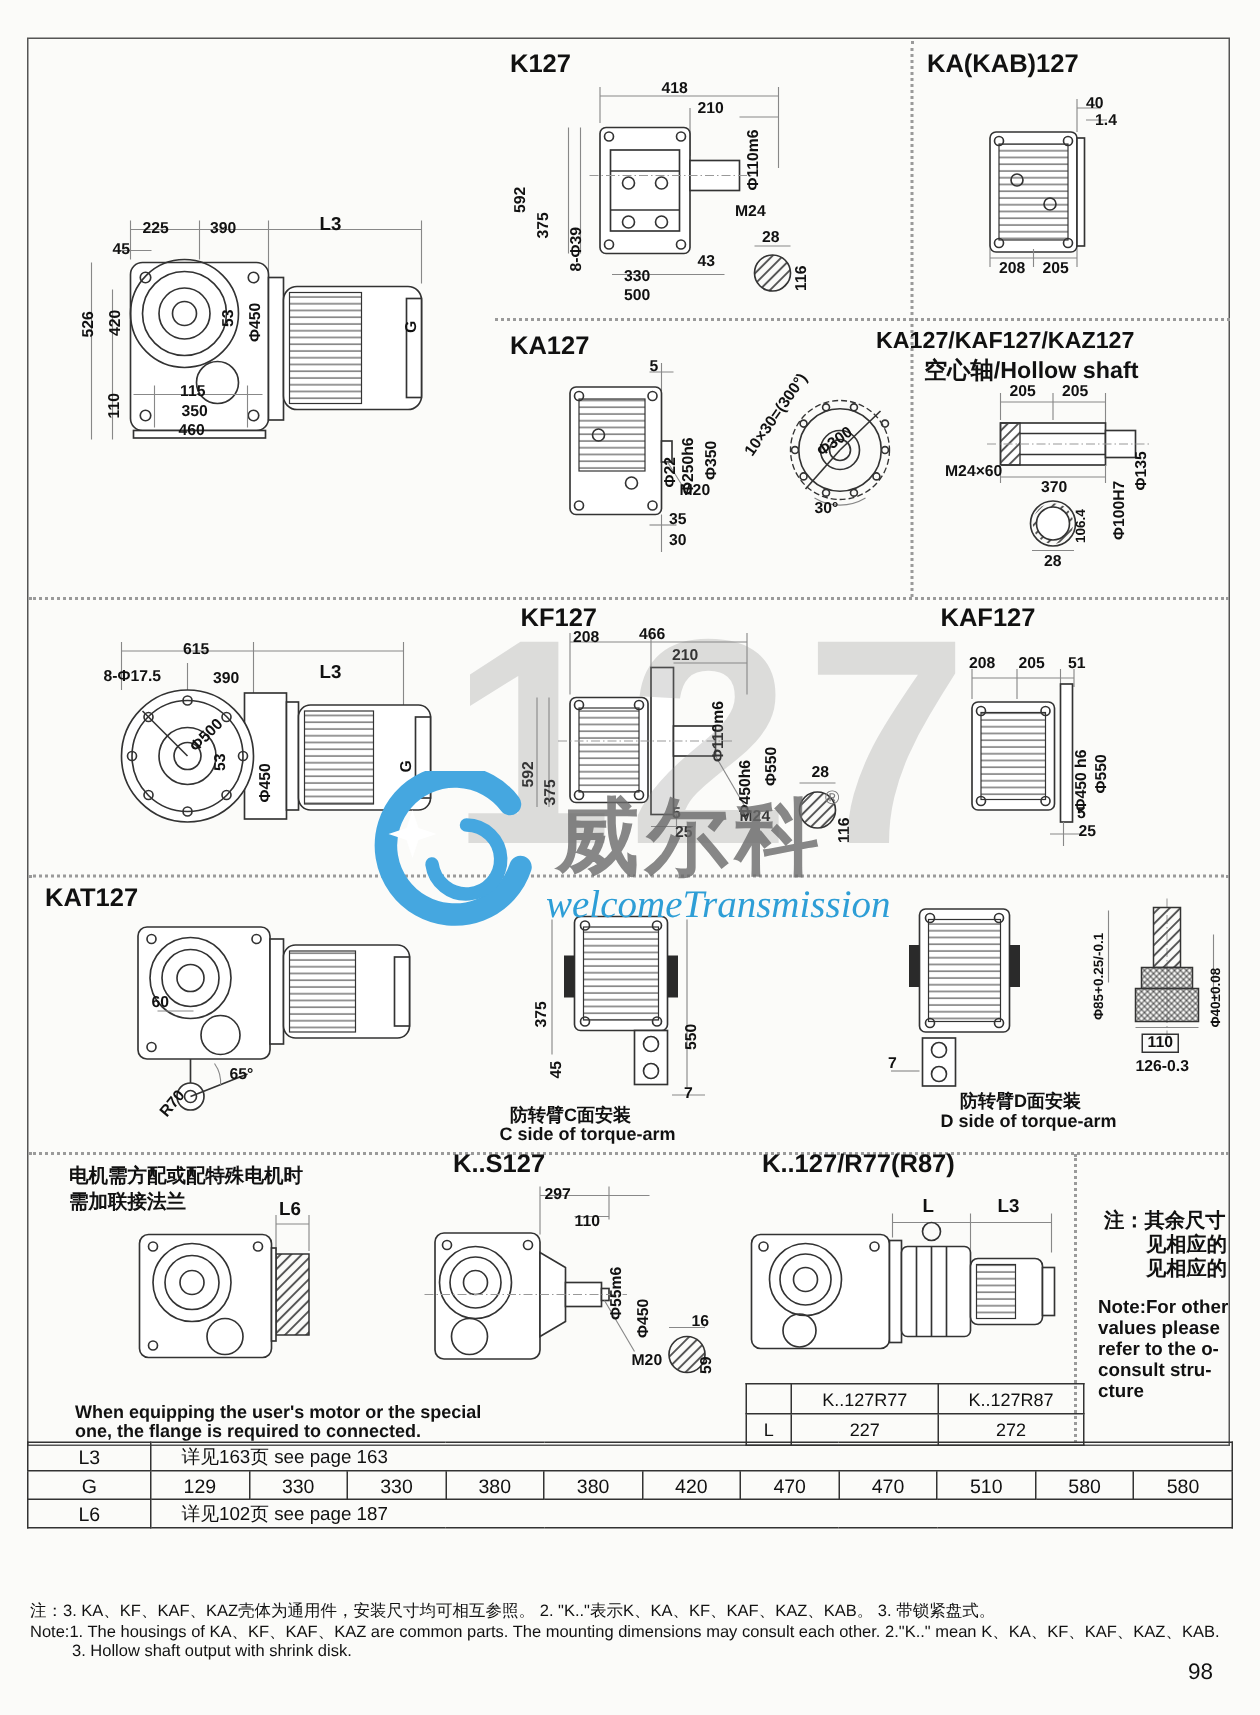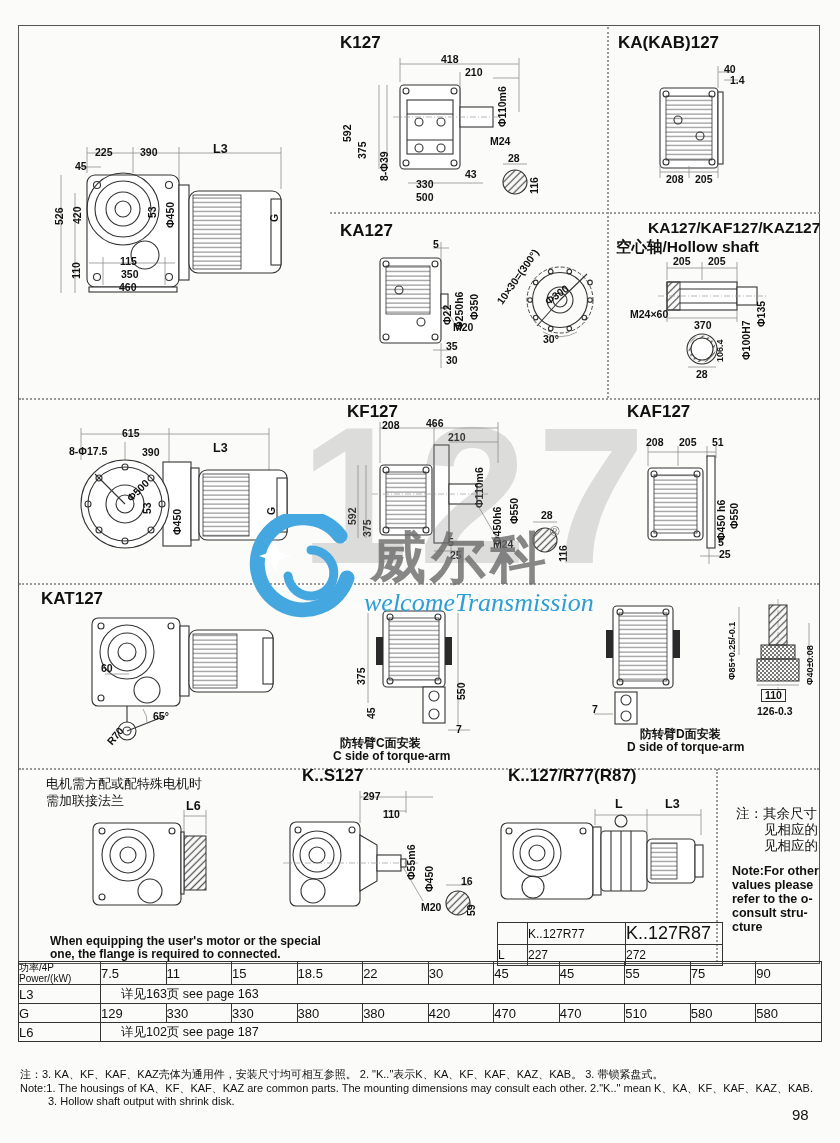--- a/index.html
+++ b/index.html
@@ -17,24 +17,24 @@
   .dim.big{font-size:12.5px}
   .dim.sm{font-size:9px}
   .rot{transform:rotate(-90deg);transform-origin:0 0}
   .rot45{transform:rotate(-45deg);transform-origin:0 0}
   .rot55{transform:rotate(-55deg);transform-origin:0 0}
   .rot50{transform:rotate(-50deg);transform-origin:0 0}
   .rot35{transform:rotate(-35deg);transform-origin:0 0}
   .boxed{border:1px solid #333;padding:0 3px}
   .cap-zh{position:absolute;font-size:12px;font-weight:bold;white-space:nowrap}
   .cap-en{position:absolute;font-size:12px;font-weight:bold;white-space:nowrap}
-  .note-zh{position:absolute;font-size:13.5px;font-weight:normal;line-height:16px;white-space:nowrap}
+  .note-zh{position:absolute;font-size:13.5px;font-weight:bold;line-height:16px;white-space:nowrap}
   .note-en{position:absolute;font-size:12.5px;font-weight:bold;line-height:14px;white-space:nowrap}
   table{border-collapse:collapse;table-layout:fixed}
-  td{border:1px solid #333;text-align:left;vertical-align:middle;font-size:13px;padding:0}
+  td{border:1px solid #333;text-align:center;vertical-align:middle;font-size:13px;padding:0}
   .tbl-label-zh{font-size:10px;line-height:11px}
   .tbl-label-en{font-size:10px;line-height:11px}
   .tbl-span{text-align:left;padding-left:20px;font-size:12.5px}
   .foot{position:absolute;font-size:11px;line-height:13px;white-space:nowrap}
   .wm-big{position:absolute;font-size:195px;font-weight:bold;letter-spacing:10px;
           color:#8e8e8e;opacity:.28;z-index:30;pointer-events:none;line-height:1}
   .wm-brand{position:absolute;font-size:56px;font-weight:bold;letter-spacing:4px;
             color:#6b6b6b;opacity:.8;z-index:31;pointer-events:none;line-height:1}
   .wm-reg{position:absolute;font-size:13px;color:#777;z-index:31;pointer-events:none}
   .wm-sub{position:absolute;font-family:"Liberation Serif",serif;font-style:italic;
@@ -71,25 +71,25 @@
 <div class="dash-v" style="left:607px;top:27px;height:371px"></div>
 <div class="dash-h" style="left:19px;top:398px;width:800px"></div>
 <div class="dash-h" style="left:19px;top:583px;width:800px"></div>
 <div class="dash-h" style="left:19px;top:768px;width:800px"></div>
 <div class="dash-v" style="left:716px;top:769px;height:193px"></div>
 
 
 <div class="title" style="left:340px;top:33px">K127</div>
 <div class="title" style="left:618px;top:33px">KA(KAB)127</div>
 <div class="title" style="left:340px;top:221px">KA127</div>
-<div class="title2" style="left:648px;top:219px">KA127/KAF127/KAZ127</div>
+<div class="title2" style="left:584px;top:219px">KA127/KAF127/KAZ127</div>
 <div class="title2" style="left:616px;top:237px">空心轴/Hollow shaft</div>
 <div class="title" style="left:347px;top:402px">KF127</div>
 <div class="title" style="left:627px;top:402px">KAF127</div>
-<div class="title" style="left:41px;top:589px">KAT127</div>
+<div class="title" style="left:30px;top:589px">KAT127</div>
 <div class="title" style="left:302px;top:766px">K..S127</div>
 <div class="title" style="left:508px;top:766px">K..127/R77(R87)</div>
 
 
 <div class="draw" style="left:25px;top:133px;width:300px;height:170px">
   <svg width="300" height="170" viewBox="0 0 300 170">
     <line class="t" x1="62" y1="20" x2="256" y2="20"></line>
       <line class="t" x1="62" y1="14" x2="62" y2="40"></line>
     <line class="t" x1="108" y1="14" x2="108" y2="40"></line>
       <line class="t" x1="154" y1="14" x2="154" y2="56"></line>
@@ -579,21 +579,21 @@
 <table class="abs" style="left:497px;top:922px;width:225px">
   <colgroup>
       <col style="width:30px">
       <col style="width:98px">
       <col style="width:97px">
     </colgroup>
   <tbody>
       <tr style="height:20px">
     <td></td>
     <td style="font-size:12px">K..127R77</td>
-    <td style="font-size:18px">K..127R87</td>
+    <td style="font-size:12px">K..127R87</td>
   </tr>
   <tr style="height:21px">
     <td style="font-size:12px">L</td>
     <td style="font-size:12px">227</td>
     <td style="font-size:12px">272</td>
   </tr>
 </tbody>
   </table>
 
 
@@ -606,37 +606,20 @@
       <col>
       <col>
       <col>
       <col>
       <col>
       <col>
       <col>
       <col>
   </colgroup>
   <tbody>
-  <tr style="height:23px">
-    <td>
-      <div class="tbl-label-zh">功率/4P</div>
-      <div class="tbl-label-en">Power/(kW)</div>
-    </td>
-    <td>7.5</td>
-    <td>11</td>
-    <td>15</td>
-    <td>18.5</td>
-    <td>22</td>
-    <td>30</td>
-    <td>45</td>
-    <td>45</td>
-    <td>55</td>
-    <td>75</td>
-    <td>90</td>
-  </tr>
   <tr style="height:19px">
     <td>L3</td>
     <td colspan="11" class="tbl-span">详见163页  see page 163</td>
   </tr>
   <tr style="height:19px">
     <td>G</td>
     <td>129</td>
     <td>330</td>
     <td>330</td>
     <td>380</td>

